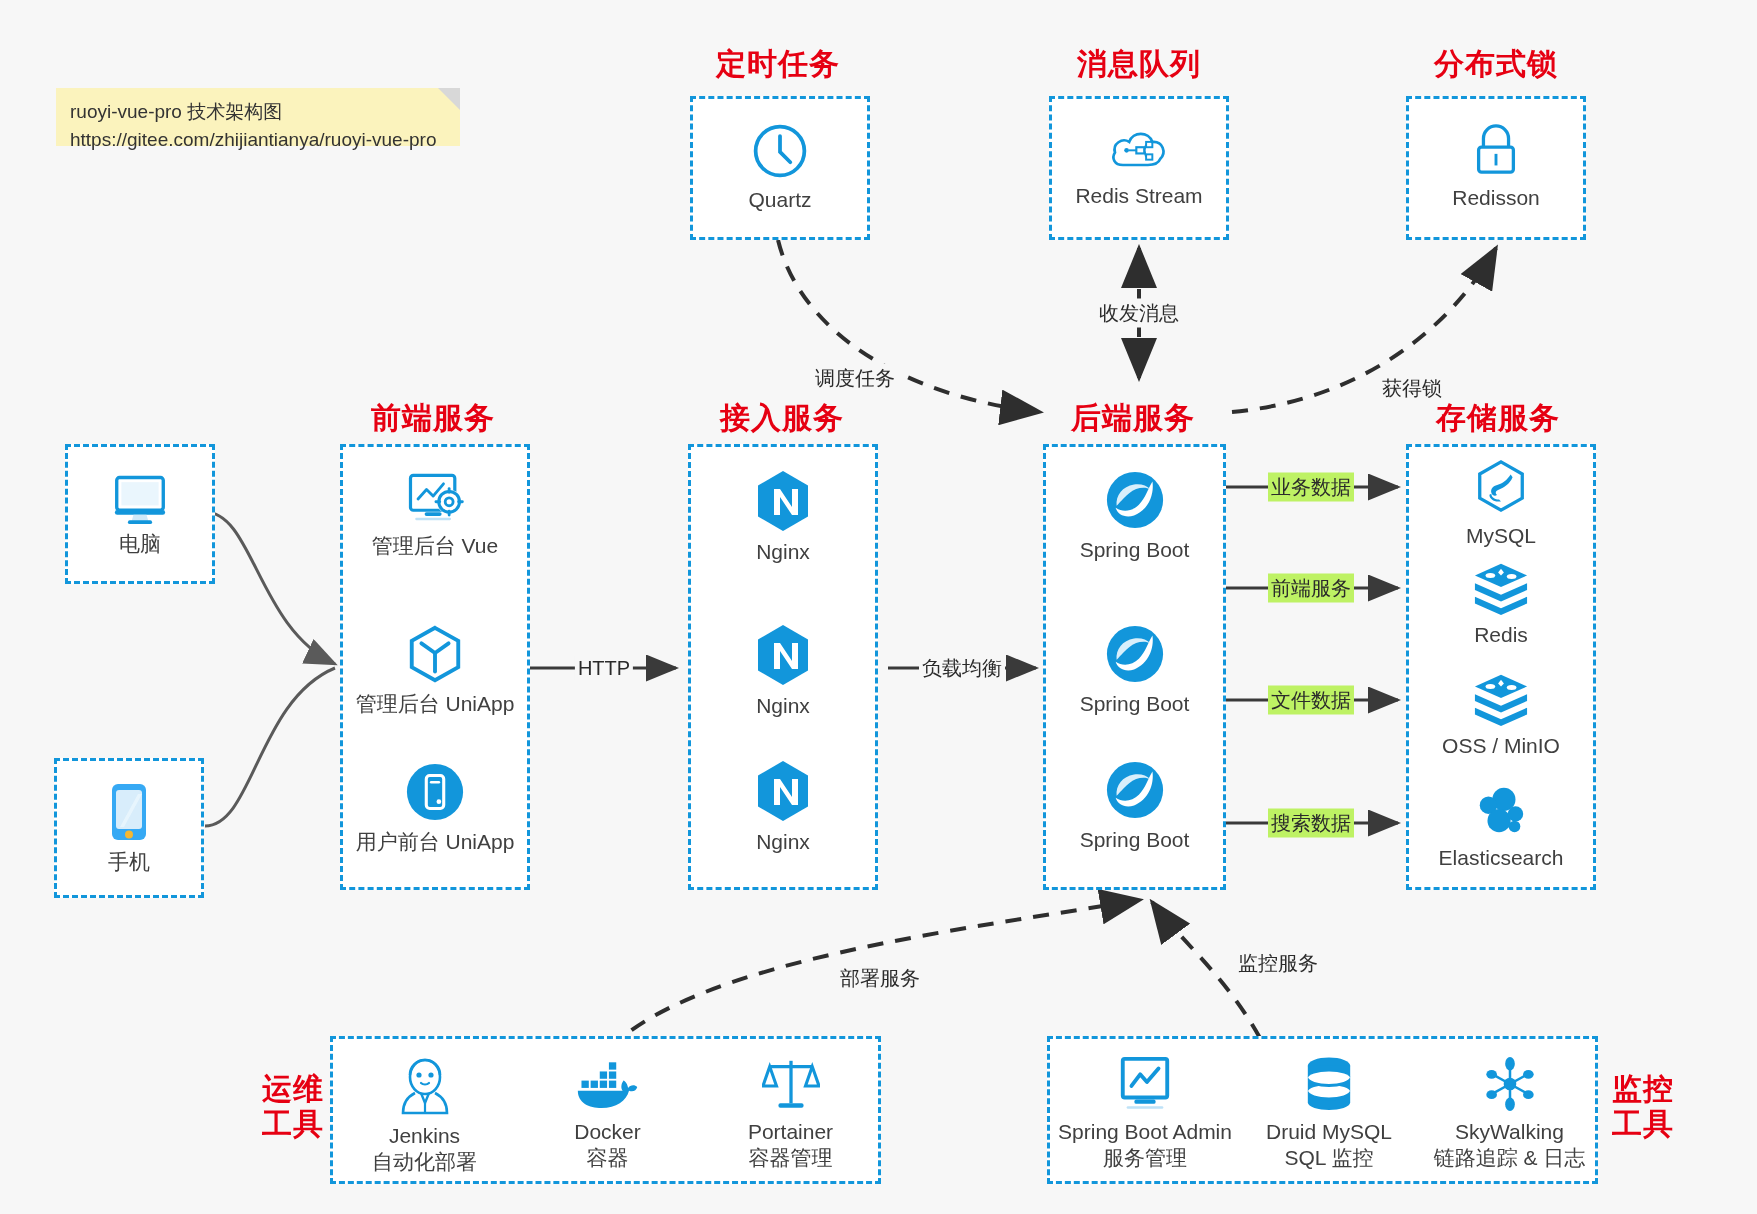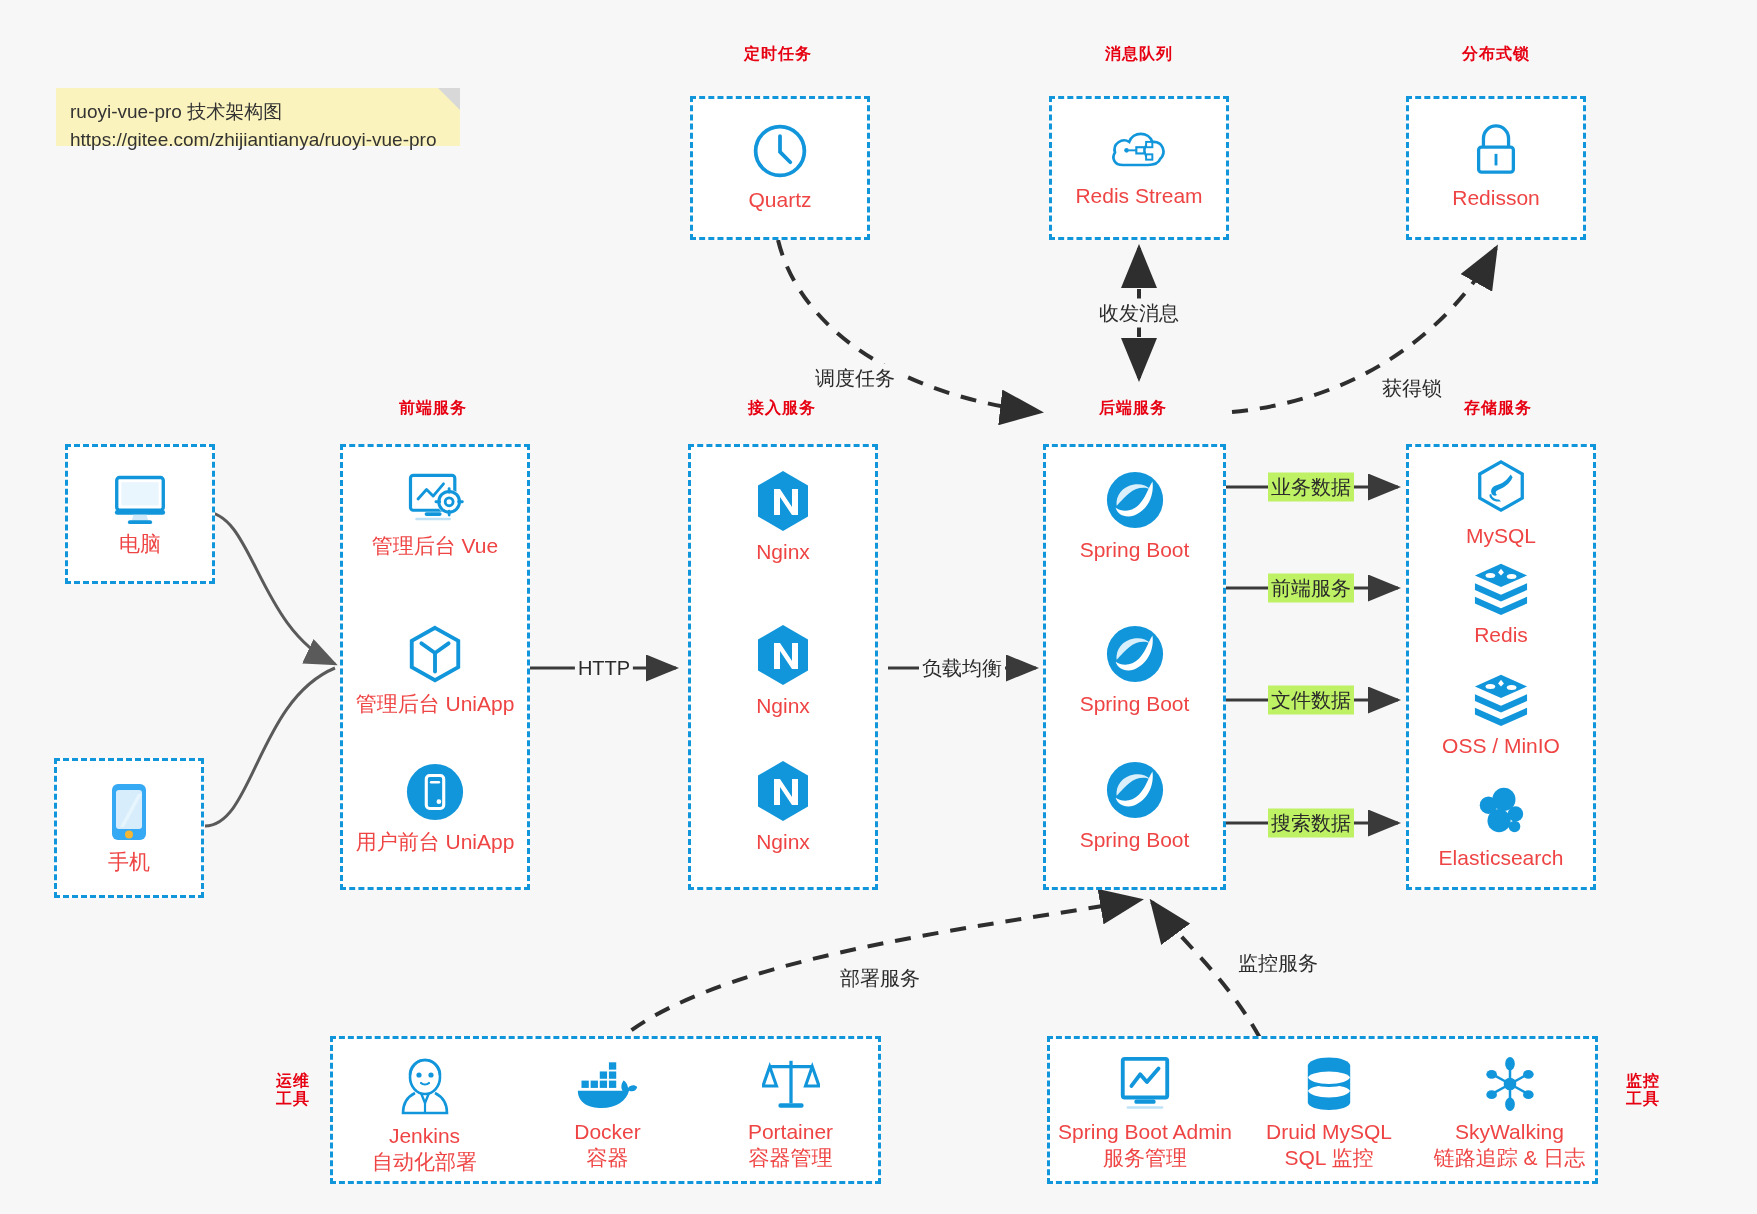--- a/index.html
+++ b/index.html
@@ -16,40 +16,40 @@
   .box{
     position:absolute;
     border:3px dashed #1296db;
     background:#ffffff;
     box-sizing:border-box;
   }
   .grouplabel{
     position:absolute;
     color:#e60012;
     font-weight:bold;
-    font-size:16px;
+    font-size:30px;
     text-align:center;
     letter-spacing:1px;
     white-space:nowrap;
   }
   .grouplabel.vert{
     line-height:1.15;
     white-space:normal;
     width:62px;
   }
   .node{
     position:absolute;
     text-align:center;
     width:100%;
   }
   .node .ico{display:block;margin:0 auto;}
   .cap{
     display:block;
     font-size:21px;
-    color:#ef4444;
+    color:#404040;
     margin-top:6px;
     line-height:1.25;
     white-space:nowrap;
   }
   .cap.sub{font-size:21px;margin-top:0;}
 
   .note{
     position:absolute;
     left:56px;top:88px;
     width:404px;height:58px;

